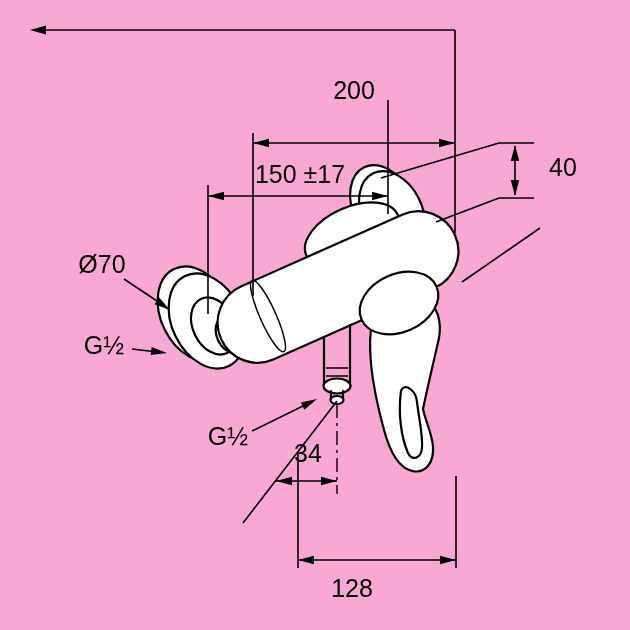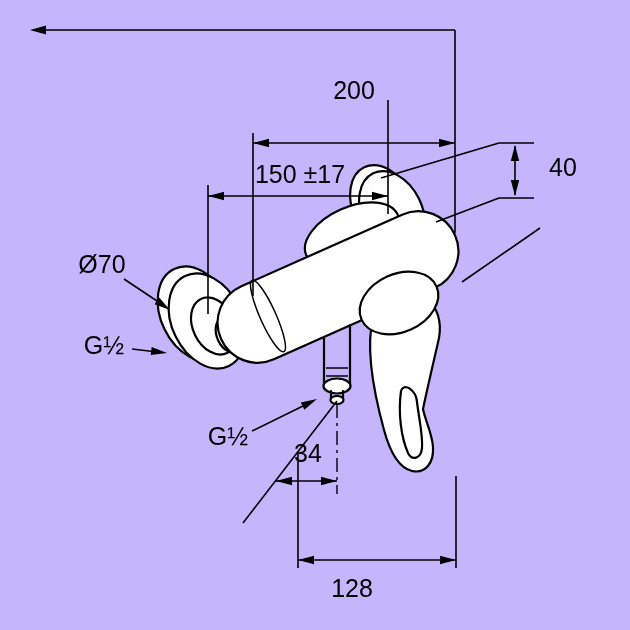--- a/index.html
+++ b/index.html
@@ -3,21 +3,21 @@
 <meta charset="utf-8">
 <style>
   html, body {
     margin: 0;
     padding: 0;
     background: #ffffff;
   }
   .canvas {
     width: 630px;
     height: 630px;
-    background: #c4b5fd;
+    background: #f9a8d4;
     position: relative;
     font-family: "Liberation Sans", sans-serif;
     overflow: hidden;
   }
   svg { display: block; }
   .part {            
     stroke: #000000;
     stroke-width: 2.2;
     fill: #ffffff;
     stroke-linejoin: round;

